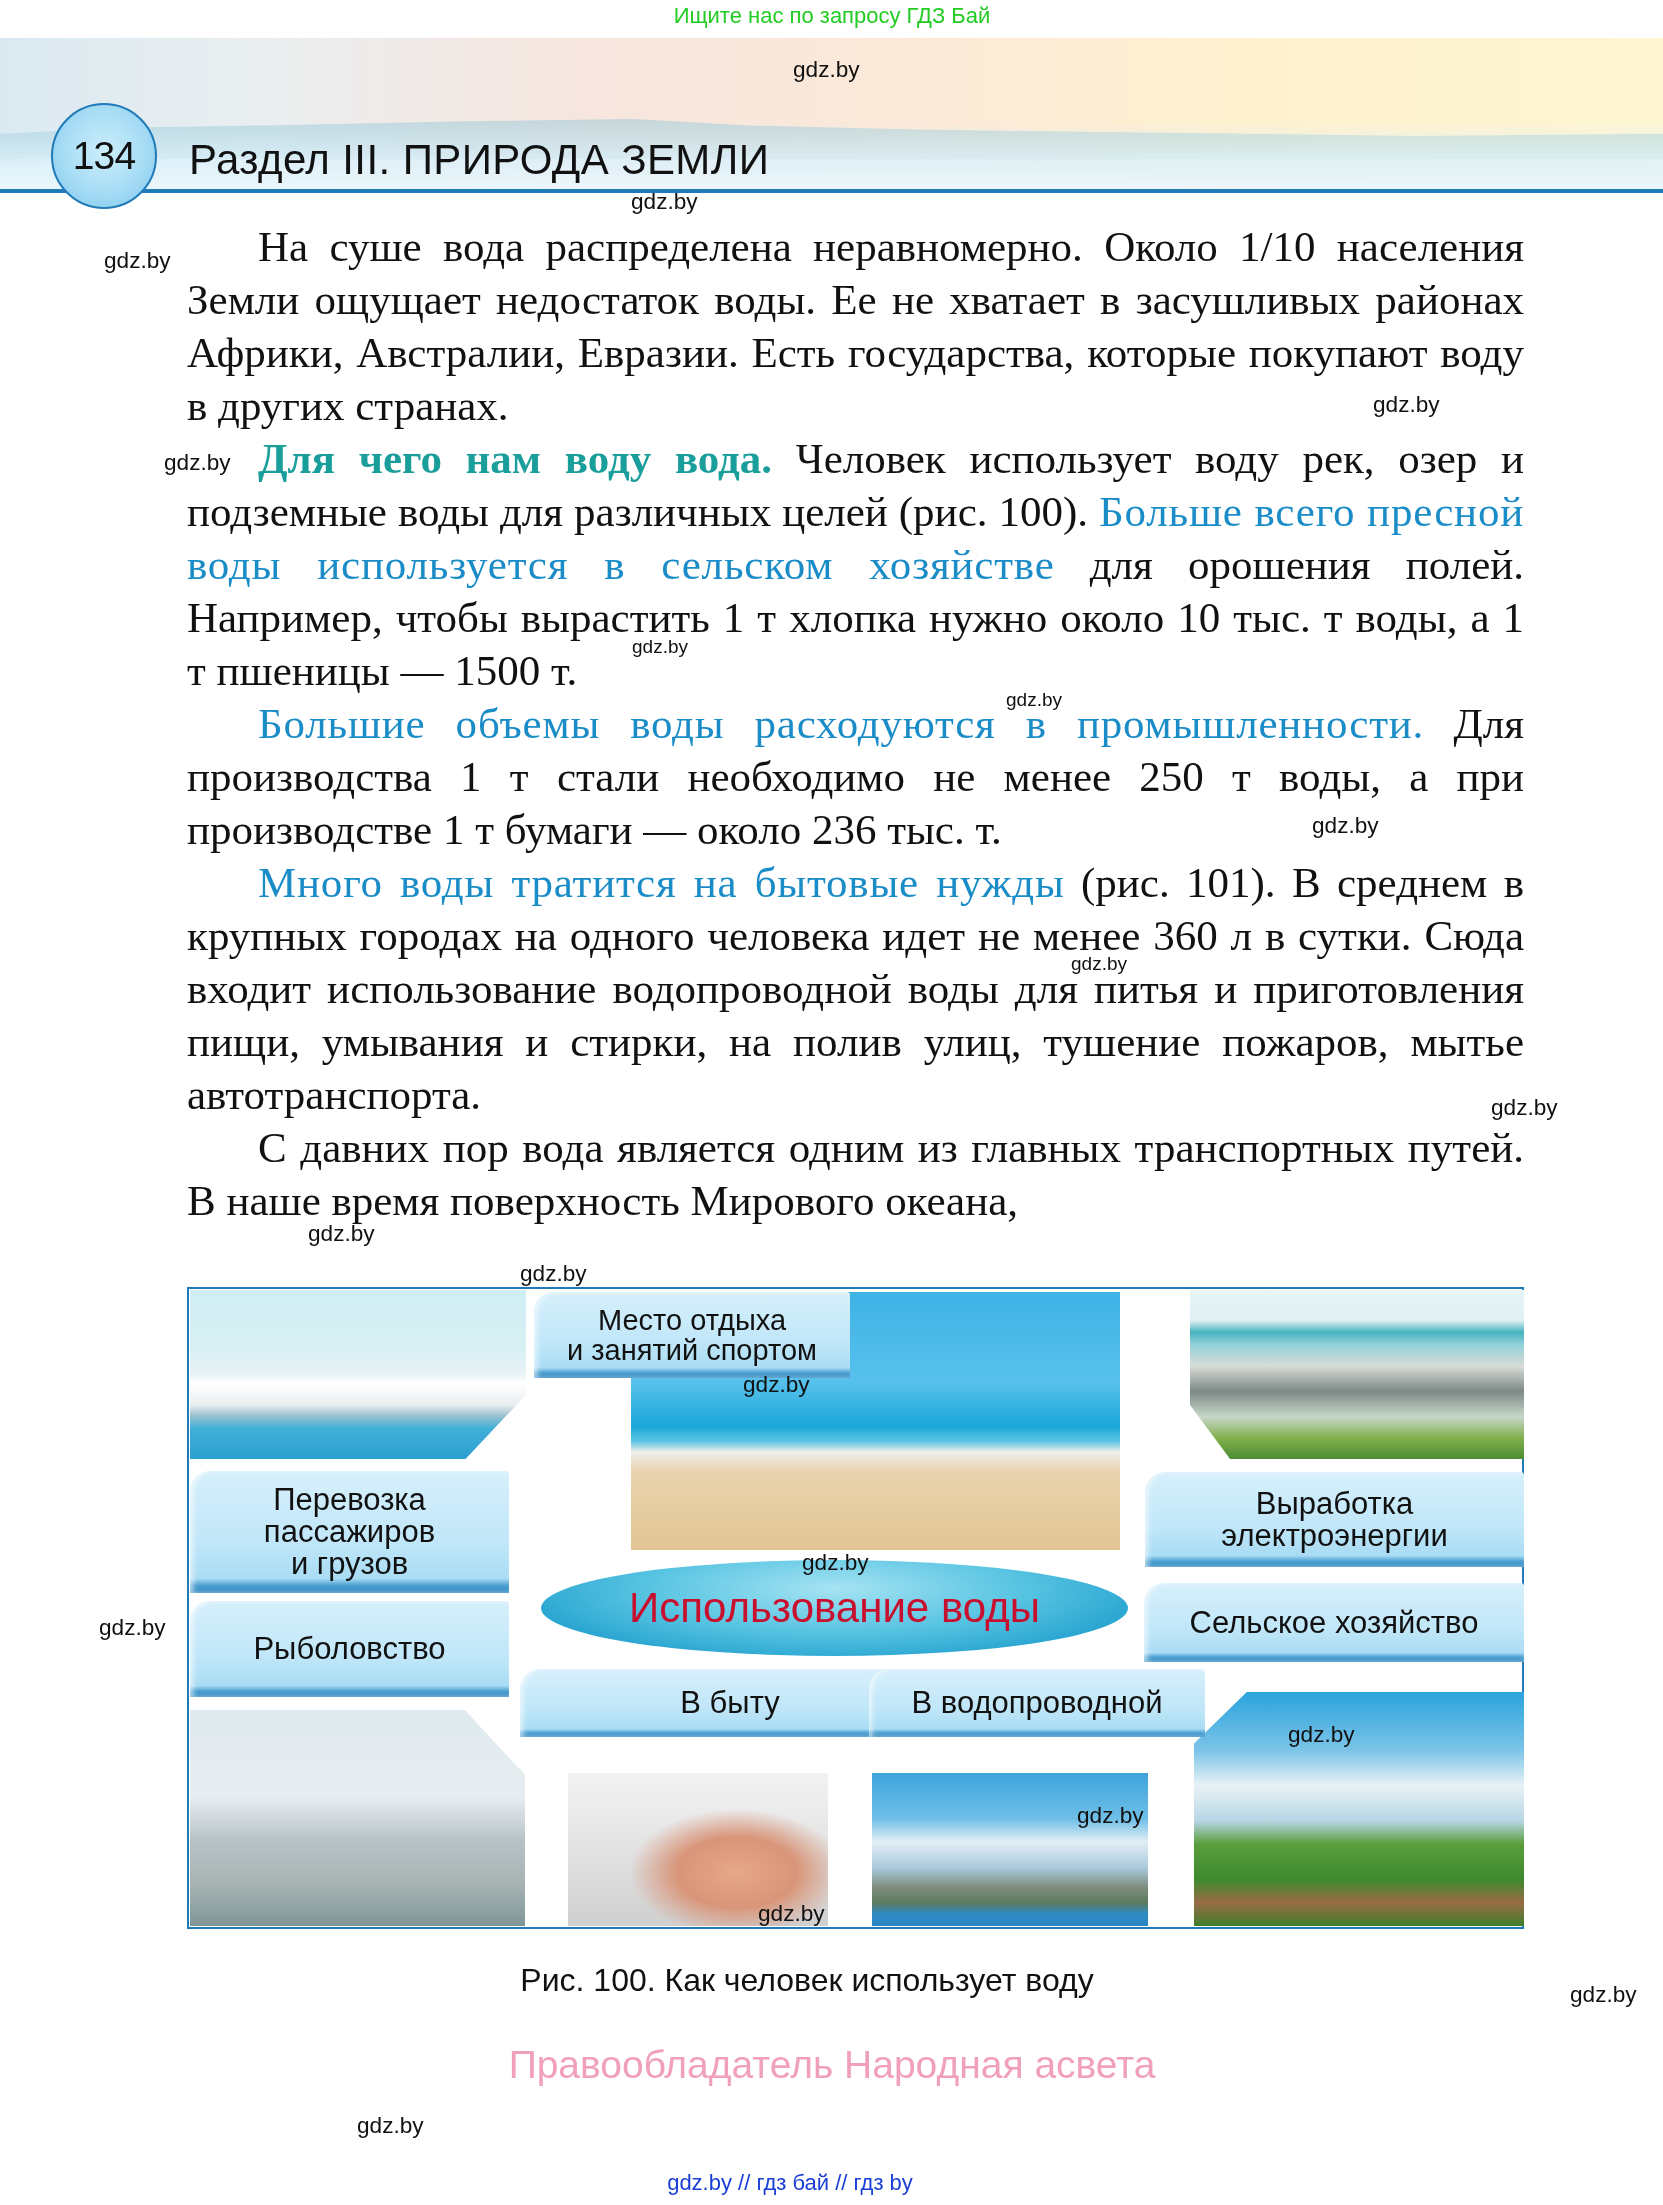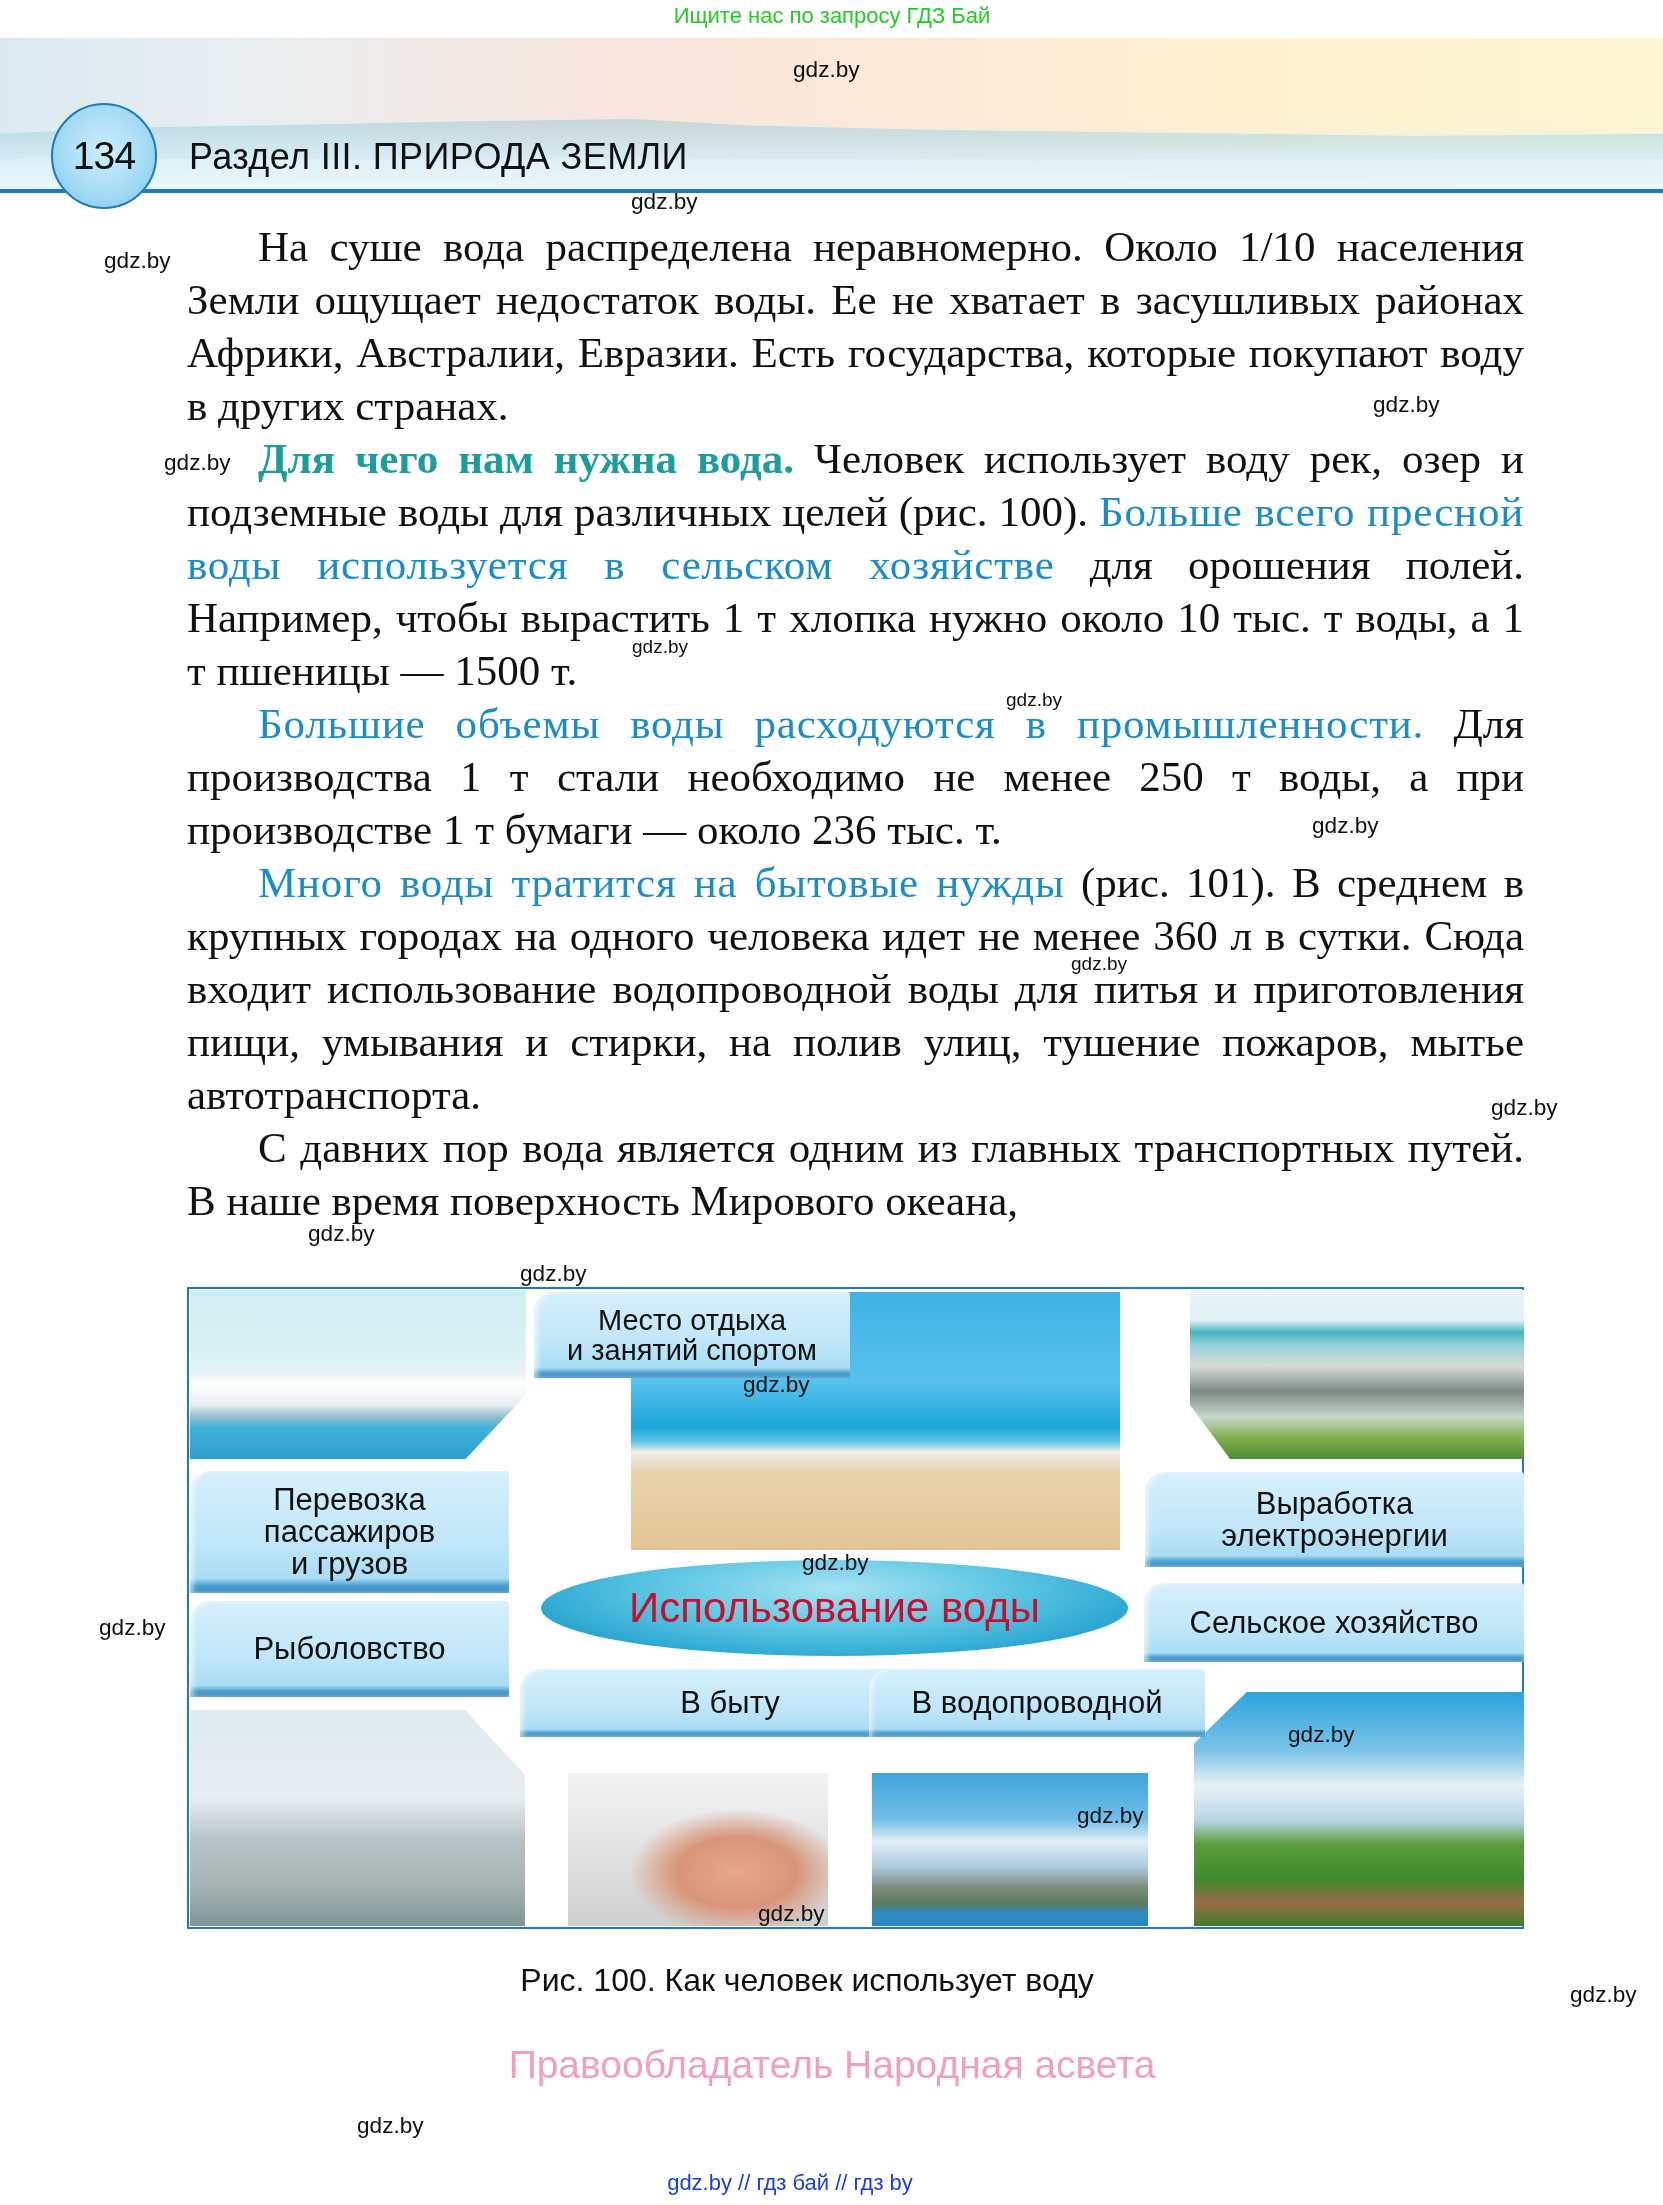--- a/index.html
+++ b/index.html
@@ -17,21 +17,21 @@
   }
   .header-hills { left:0; top:117px; width:1664px; height:42px;
     background: linear-gradient(180deg, rgba(150,200,215,0.55), rgba(190,225,235,0.25));
     clip-path: polygon(0 40%, 8% 25%, 16% 20%, 28% 10%, 38% 5%, 45% 20%, 55% 30%, 65% 35%, 75% 40%, 85% 45%, 100% 40%, 100% 100%, 0 100%);
   }
   .header-line { left:0; top:189px; width:1664px; height:4.2px; background:#1e7bb8; }
   .page-circle { left:51px; top:103px; width:102px; height:102px; border-radius:50%;
     background: radial-gradient(circle at 50% 45%, #cdeefc 0%, #a6dcf5 55%, #7cc6ec 100%);
     border:2.5px solid #1e7bb8; display:flex; align-items:center; justify-content:center; }
   .page-num { font-family:"Liberation Sans", sans-serif; font-size:39px; color:#111; letter-spacing:-0.8px; }
-  .section-title { left:189px; top:136px; font-family:"Liberation Sans", sans-serif; font-size:36px; color:#111; letter-spacing:0.4px; }
+  .section-title { left:189px; top:136px; font-family:"Liberation Sans", sans-serif; font-size:42px; color:#111; letter-spacing:0.4px; }
 
   
   .text-block { left:187px; top:220px; width:1337px; font-size:43px; line-height:53px; color:#111; text-align:justify; }
   .text-block p { margin:0; text-indent:71px; }
   .hl-green { color:#1a9e9b; font-weight:bold; }
   .hl-blue { color:#1a8cc8; letter-spacing:0.8px; }
 
   
   .figure { left:187px; top:1287px; width:1333px; height:638px; border:2.5px solid #1e7bb8; background:#fff; }
   .label-box { position:absolute; display:flex; align-items:center; justify-content:center; text-align:center;
@@ -70,21 +70,21 @@
 <div class="abs page-circle">
   <span class="page-num">134</span>
 </div>
 <div class="abs section-title">Раздел III. ПРИРОДА ЗЕМЛИ</div>
 
 <div class="abs text-block">
   <p>
     <span>На суше вода распределена неравномерно. Около 1/10 населения Земли ощущает недостаток воды. Ее не хватает в засушливых районах Африки, Австралии, Евразии. Есть государства, которые покупают воду в других странах.</span>
   </p>
   <p>
-    <span class="hl-green">Для чего нам нужна вода.</span><span> Человек использует воду рек, озер и подземные воды для различных целей (рис. 100). </span><span class="hl-blue">Больше всего пресной воды используется в сельском хозяйстве</span><span> для орошения полей. Например, чтобы вырастить 1 т хлопка нужно около 10 тыс. т воды, а 1 т пшеницы — 1500 т.</span>
+    <span class="hl-green">Для чего нам воду вода.</span><span> Человек использует воду рек, озер и подземные воды для различных целей (рис. 100). </span><span class="hl-blue">Больше всего пресной воды используется в сельском хозяйстве</span><span> для орошения полей. Например, чтобы вырастить 1 т хлопка нужно около 10 тыс. т воды, а 1 т пшеницы — 1500 т.</span>
   </p>
   <p>
     <span class="hl-blue">Большие объемы воды расходуются в промышленности.</span><span> Для производства 1 т стали необходимо не менее 250 т воды, а при производстве 1 т бумаги — около 236 тыс. т.</span>
   </p>
   <p>
     <span class="hl-blue">Много воды тратится на бытовые нужды</span><span> (рис. 101). В среднем в крупных городах на одного человека идет не менее 360 л в сутки. Сюда входит использование водопроводной воды для питья и приготовления пищи, умывания и стирки, на полив улиц, тушение пожаров, мытье автотранспорта.</span>
   </p>
   <p>
     <span>С давних пор вода является одним из главных транспортных путей. В наше время поверхность Мирового океана,</span>
   </p>

